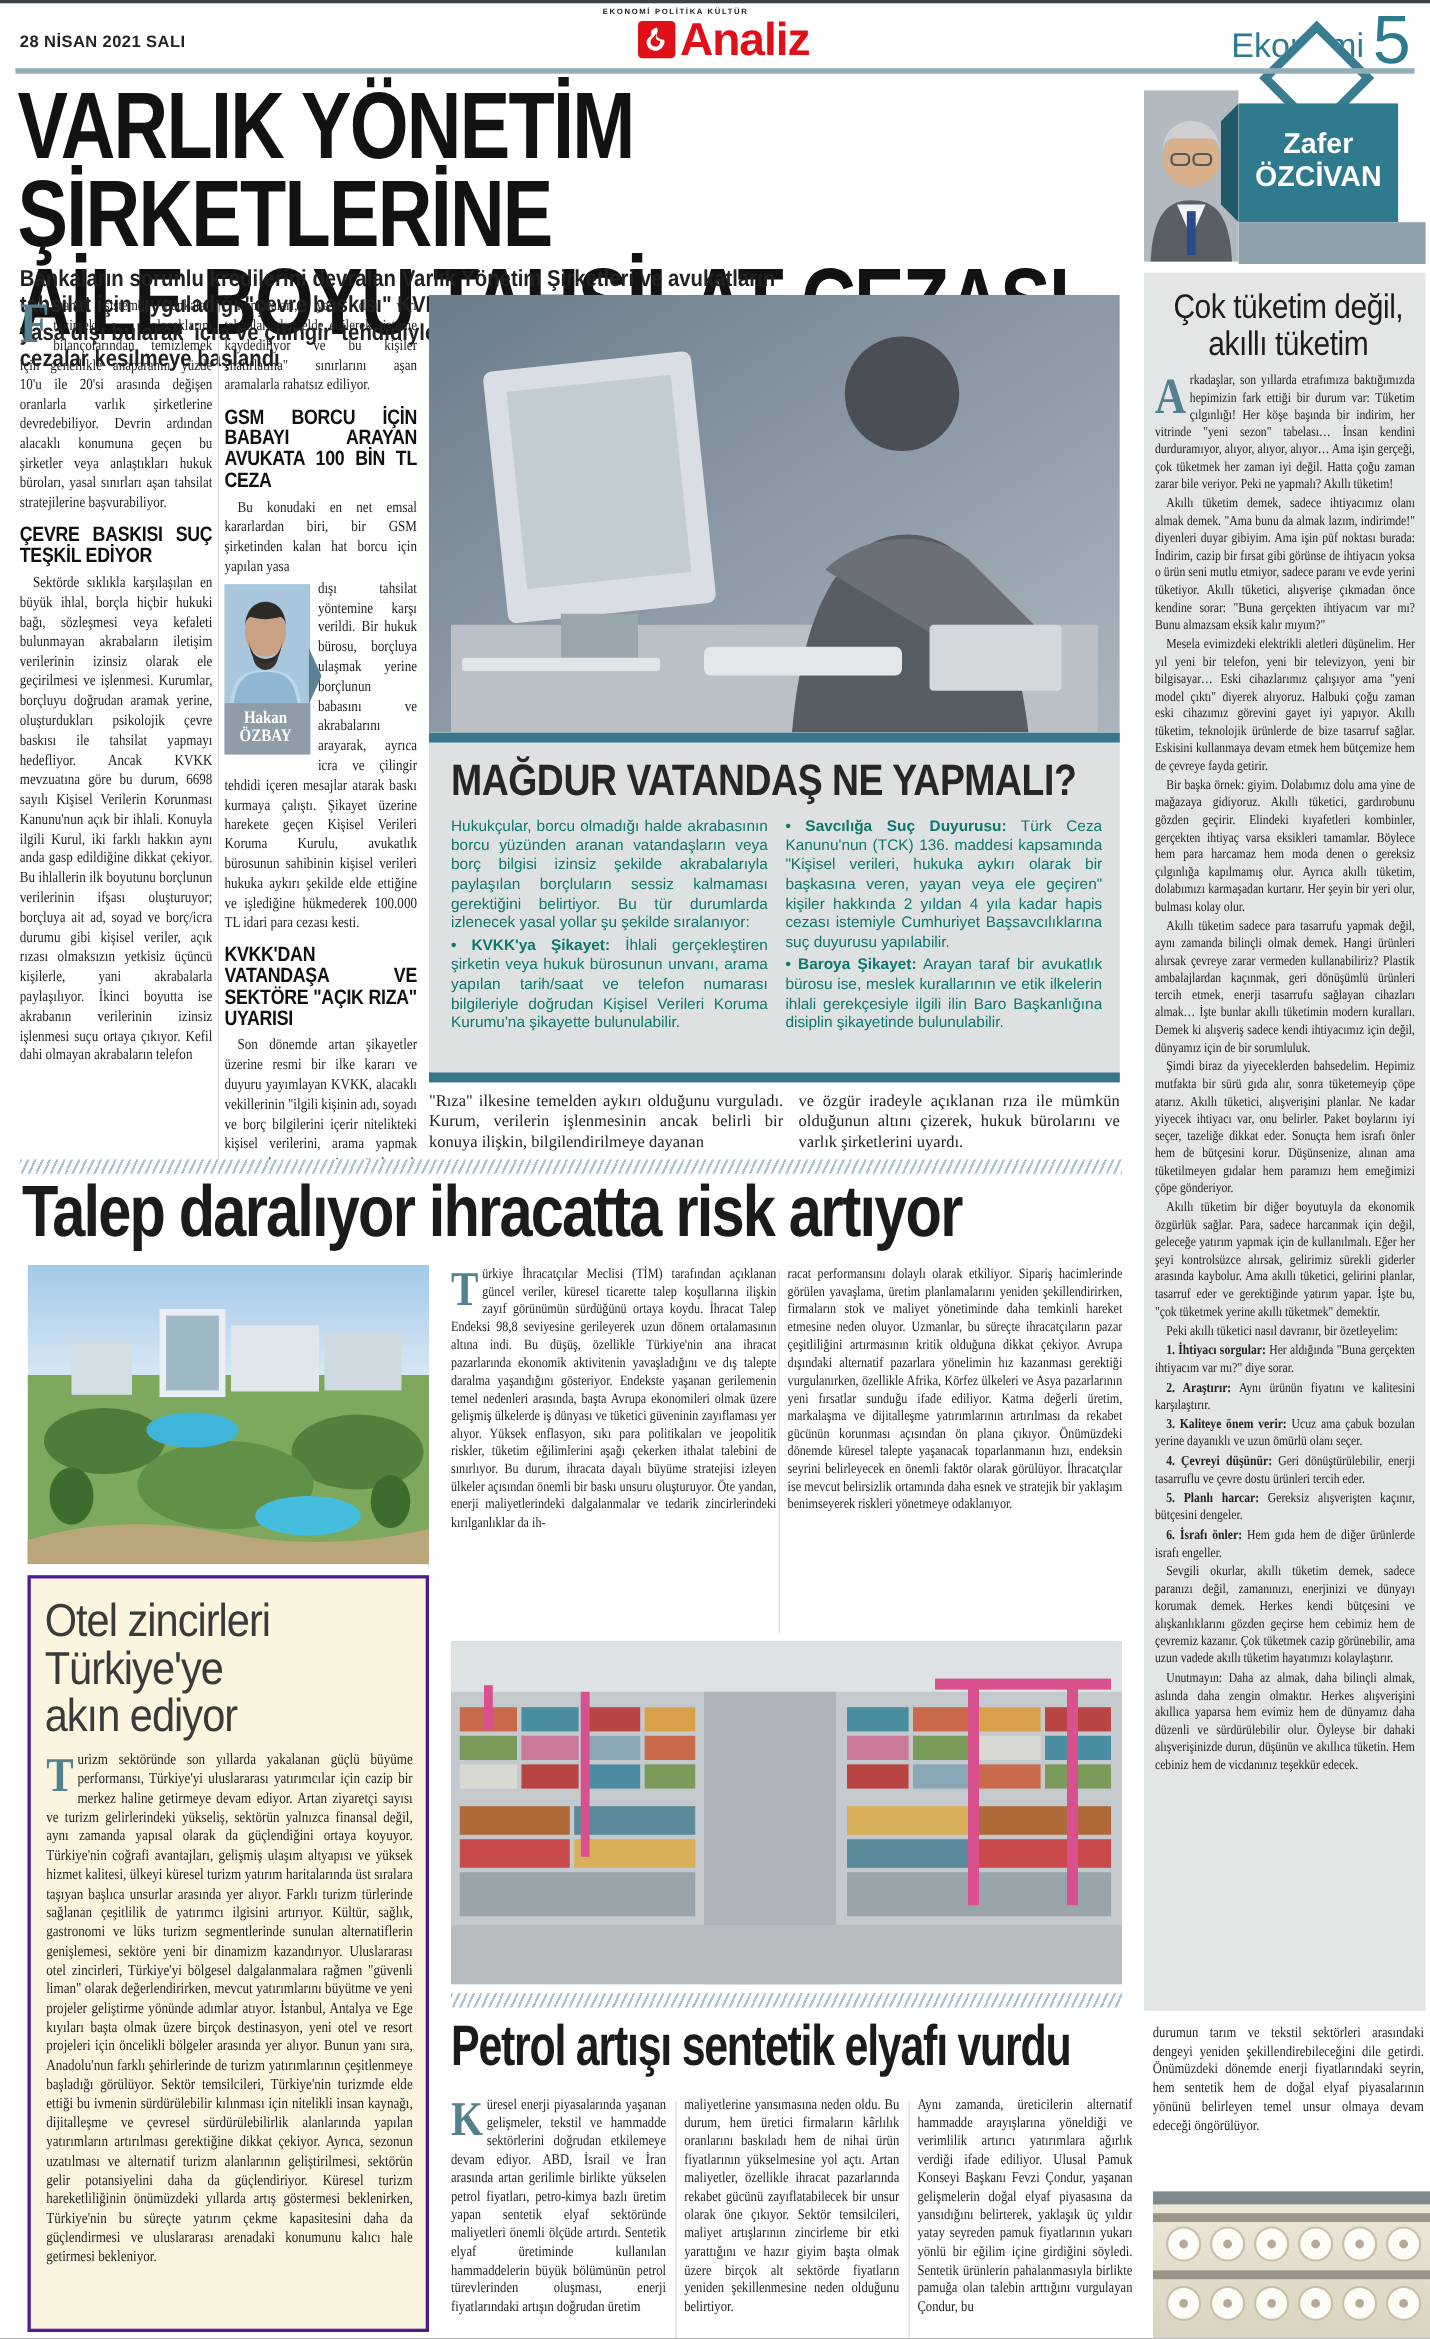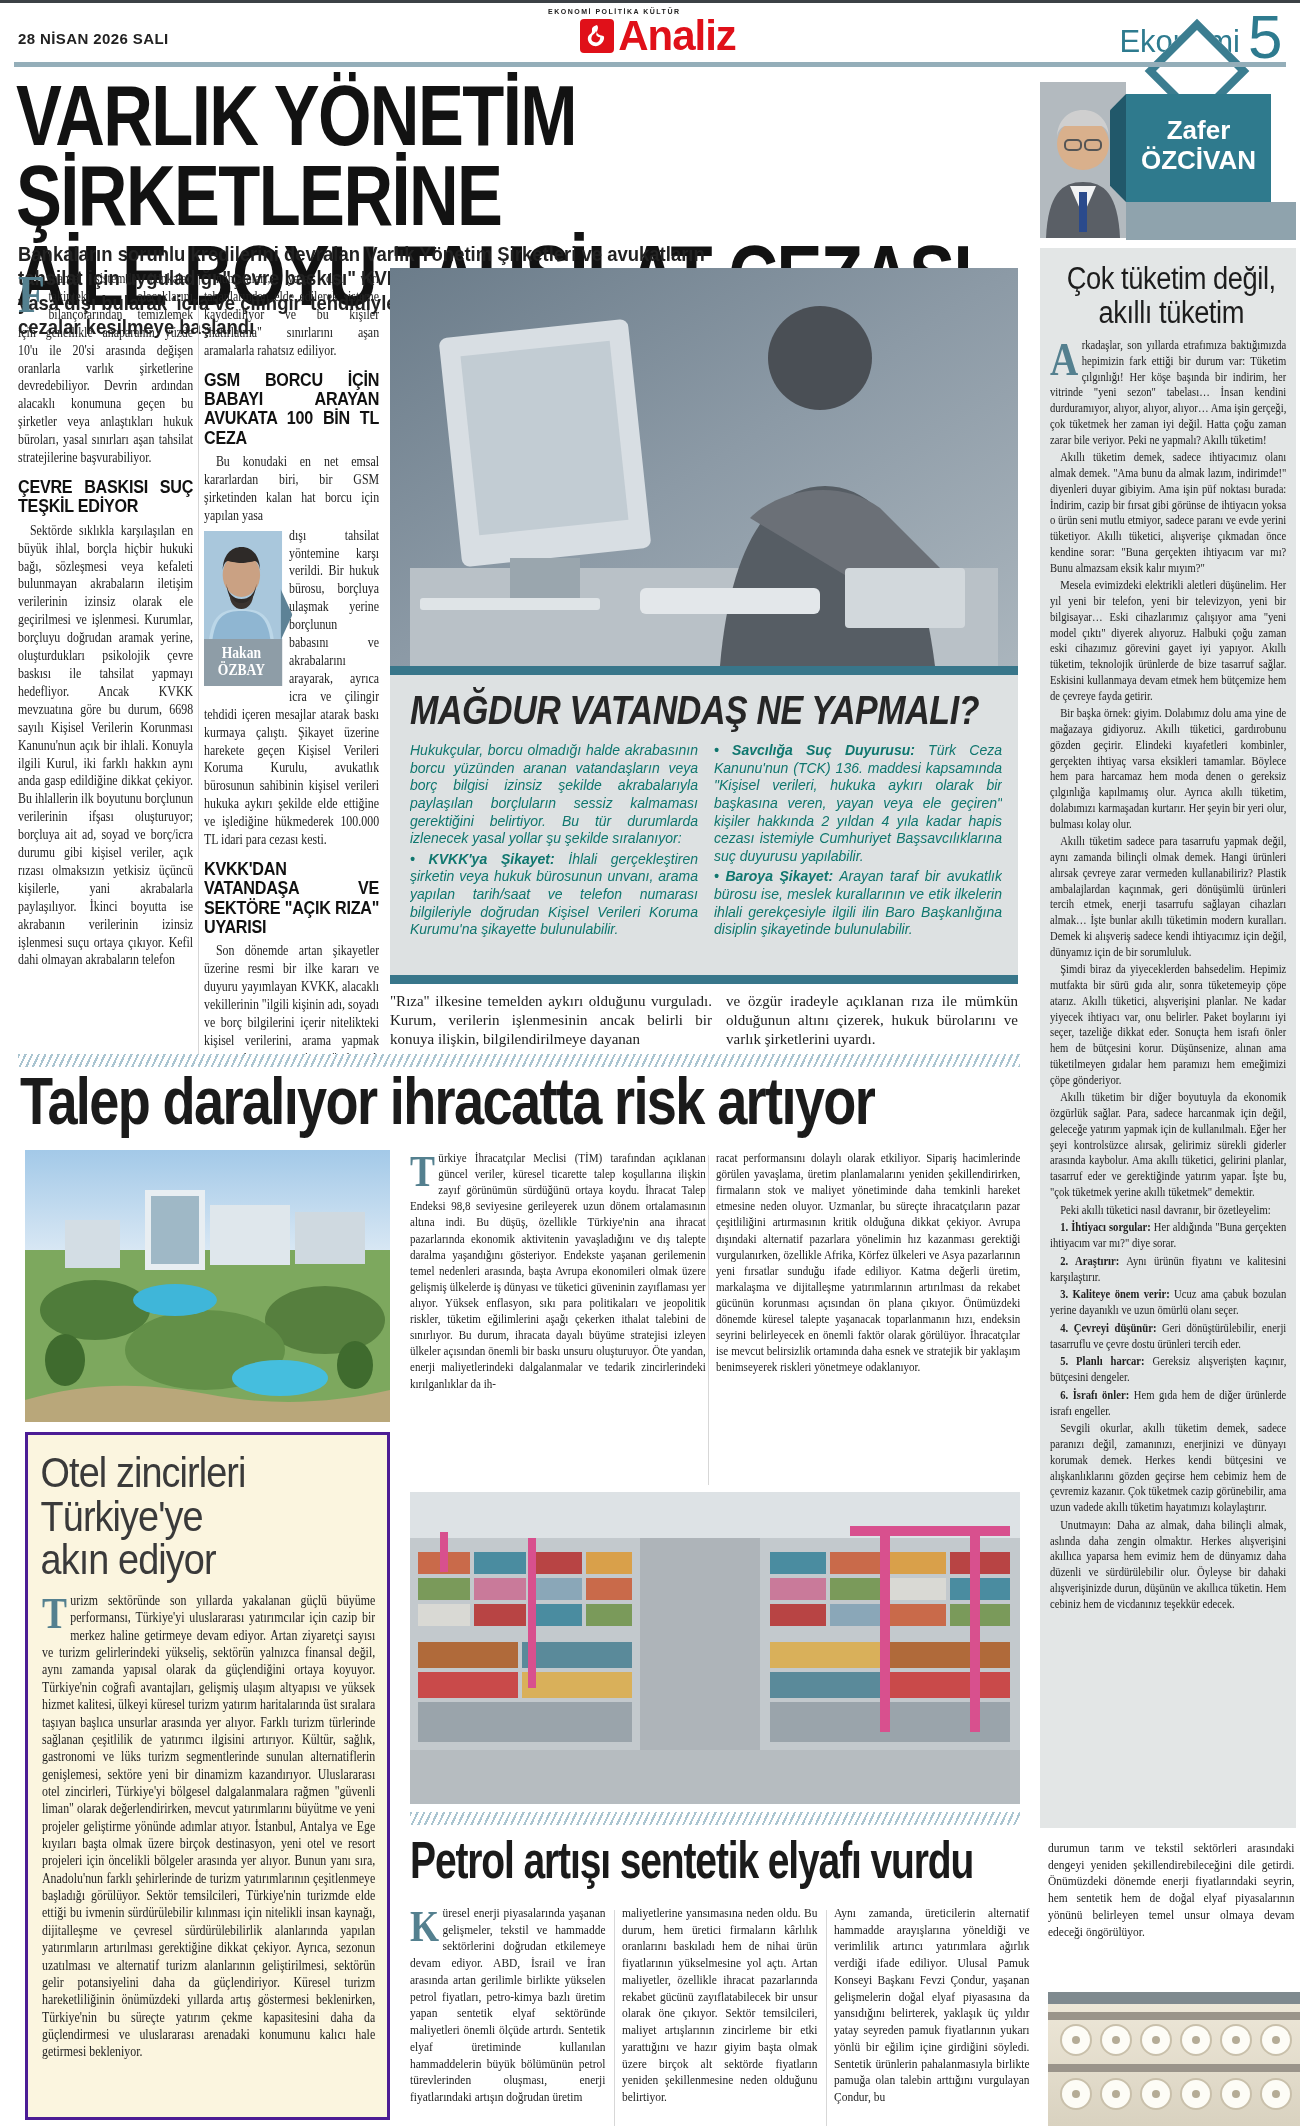--- a/index.html
+++ b/index.html
@@ -44,21 +44,21 @@
   .portrait{float:left;width:96px;margin:4px 8px 2px -4px;position:relative;}
   .portrait .tri-r{position:absolute;right:-12px;top:58px;width:14px;height:52px;background:#5d8296;
                    clip-path:polygon(0 0,100% 50%,0 100%);}
   .portrait .cap{background:#8e9da7;color:#fff;text-align:center;font-weight:800;font-size:16px;
                  line-height:1.1;padding:5px 0 7px 0;}
 
   
   .ph{display:block;}
 
   
-  #infobox{left:390px;top:666px;width:628px;height:318px;background:#dde1e2;font-style:italic;}
+  #infobox{left:390px;top:666px;width:628px;height:318px;background:#dde1e2;}
   #infobox .bar{position:absolute;left:0;width:628px;height:9px;background:#38768a;}
   #infobox .title{position:absolute;left:20px;top:22px;width:700px;font-size:40px;font-weight:600;color:#262626;
                   transform:scaleX(0.85);transform-origin:0 0;letter-spacing:-.5px;}
   .boxcol{position:absolute;top:76px;width:288px;height:226px;overflow:hidden;font-size:14px;line-height:1.26;
           color:#0f766e;text-align:justify;}
   .boxcol b{font-weight:800;margin-top:23px;}
   .boxcol p{margin:0 0 3px 0;}
 
   
   #colm-bg{left:1040px;top:248px;width:256px;height:1580px;background:#e3e6e6;}
@@ -93,21 +93,21 @@
   #hotel-body{margin-left:14px;width:392px;height:500px;overflow:hidden;
               font-family:"Liberation Serif","DejaVu Serif",serif;font-size:14px;line-height:1.24;
               color:#222;text-align:justify;transform:scaleX(0.85);transform-origin:0 0;}
 </style>
 </head>
 <body>
 
 <div id="page">
 
   <div class="abs" id="topline"></div>
-  <div class="abs" id="date">28 NİSAN 2026 SALI</div>
+  <div class="abs" id="date">28 NİSAN 2021 SALI</div>
   <div class="abs" id="logo">
     <div class="tag">EKONOMİ POLİTİKA KÜLTÜR</div>
     <div class="row">
       <div class="flame">
         <svg width="28" height="28" viewBox="0 0 28 28">
             <path d="M14 3c3 4-2 6 1 9s7 0 6 5c-1 4-5 8-10 7-4-1-7-5-6-9 1-3 4-3 4-6 0-2-1-4 5-6z" fill="#fff"></path>
             <path d="M13 9c2 2-1 3 1 5s4 0 3 3-3 4-6 3-3-4-2-6 3-2 4-5z" fill="#e01019"></path>
           </svg>
       </div>
       <div class="name">Analiz</div>

